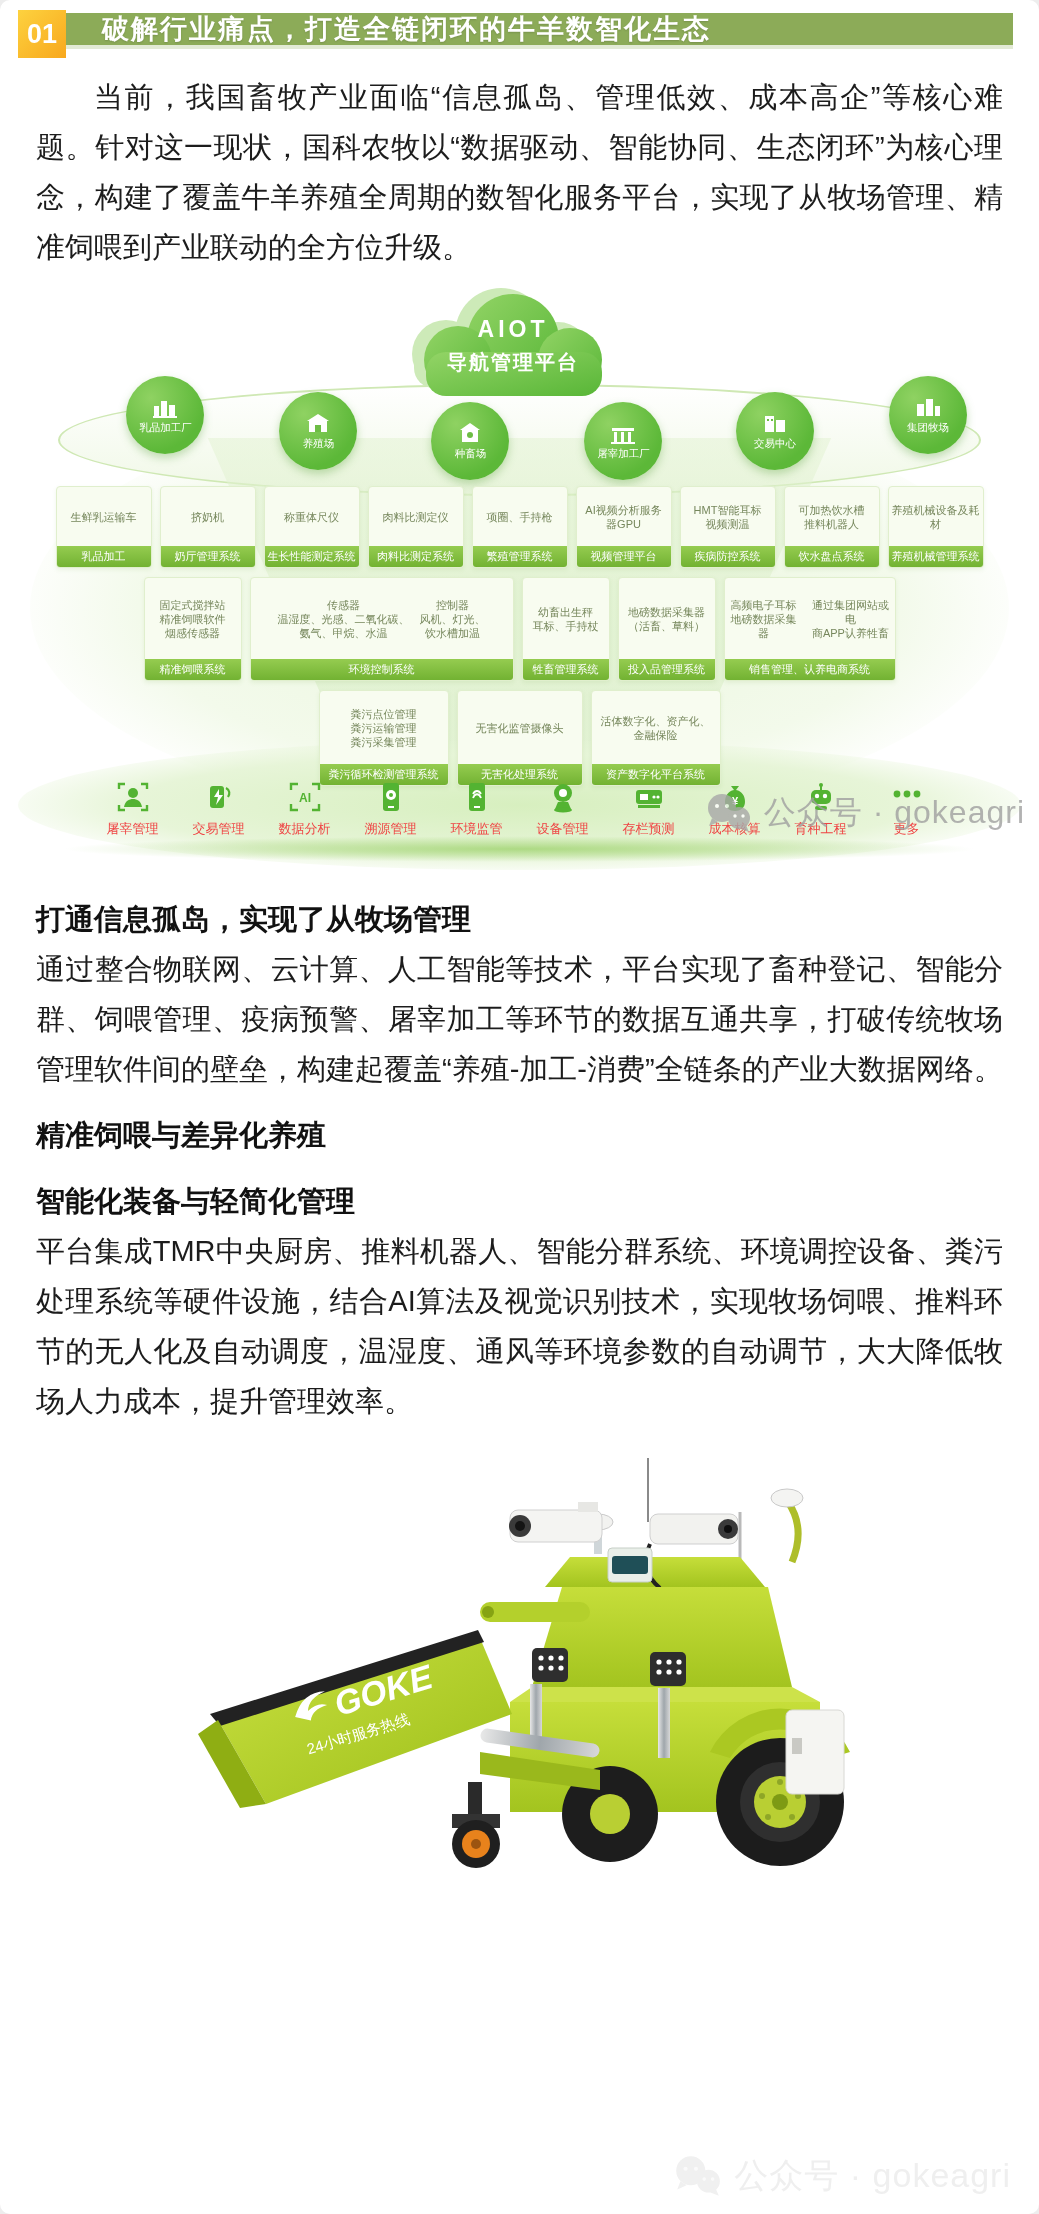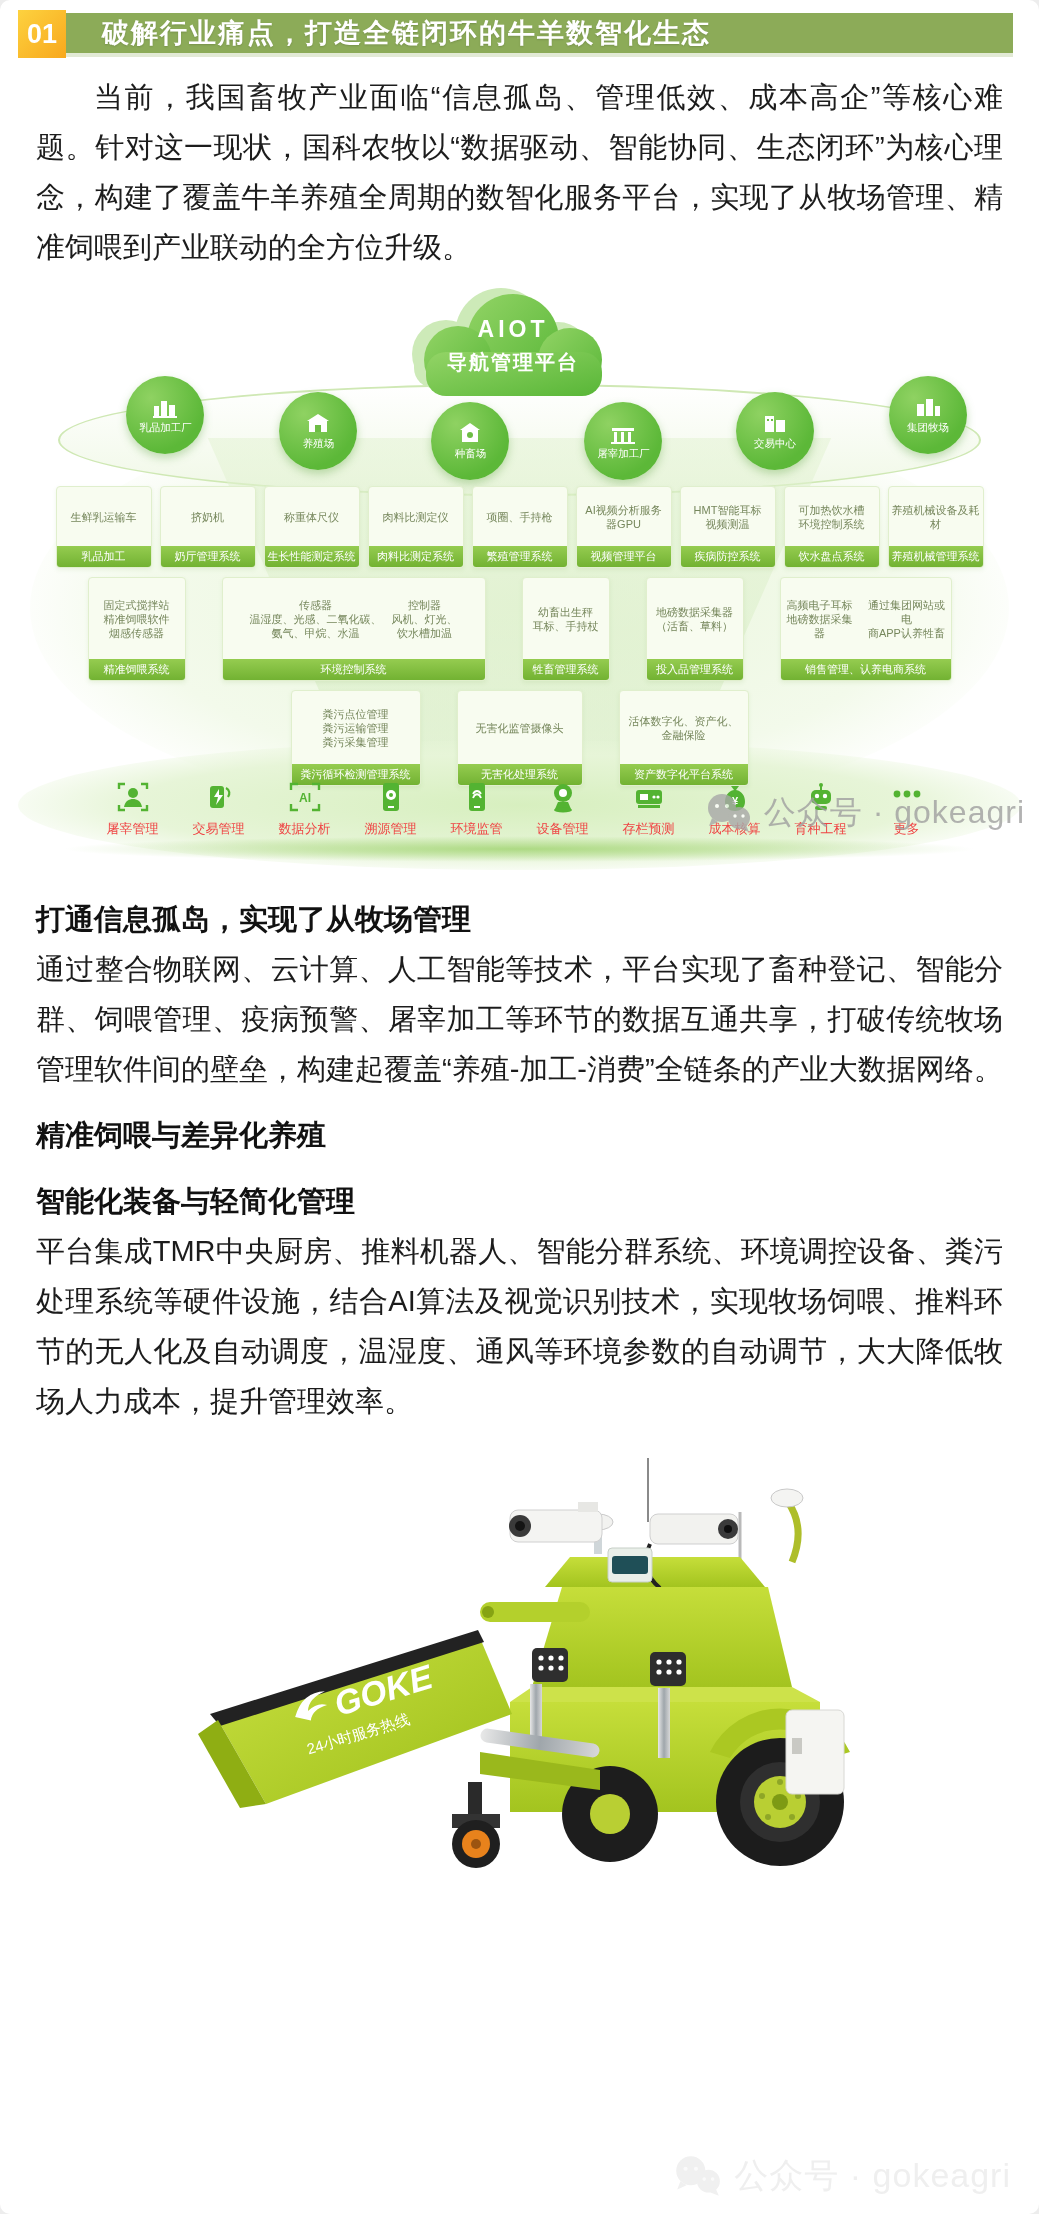--- a/index.html
+++ b/index.html
@@ -4,21 +4,21 @@
 <style>
   html,body{margin:0;padding:0;background:#ededed;}
   body{width:1039px;height:2214px;overflow:hidden;font-family:"Liberation Sans","DejaVu Sans",sans-serif;}
   .card{position:relative;width:1039px;height:2214px;background:#ffffff;border-radius:10px;overflow:hidden;}
 
   
   .sec-header{display:flex;align-items:flex-start;margin:0 0 0 18px;padding-top:10px;}
   .sec-badge{width:48px;height:48px;background:linear-gradient(135deg,#fdd23f,#f8a81d);
     color:#fff;font-size:27px;font-weight:bold;display:flex;align-items:center;justify-content:center;
     position:relative;z-index:2;flex:0 0 auto;}
-  .sec-bar{flex:1;height:40px;margin-top:3px;margin-right:26px;background:#8cab58;
+  .sec-bar{flex:1;height:32px;margin-top:3px;margin-right:26px;background:#8cab58;
     box-shadow:0 4px 0 rgba(140,171,88,.25);display:flex;align-items:center;}
   .sec-title{color:#fff;font-size:27px;font-weight:bold;letter-spacing:2px;padding-left:36px;
     text-shadow:0 1px 2px rgba(0,0,0,.15);}
 
   
   .para{margin:14px 36px 0 36px;font-size:29px;line-height:50px;color:#1c1c1c;text-align:justify;}
   .para.indent{text-indent:2em;}
   .sub-h{margin:16px 36px 0 36px;font-size:29px;line-height:50px;color:#111;font-weight:bold;}
 
   
@@ -42,21 +42,21 @@
   .cloud-text .l2{font-size:20px;letter-spacing:2px;margin-top:6px;}
 
   .node{position:absolute;width:78px;height:78px;border-radius:50%;z-index:3;
     background:radial-gradient(circle at 32% 28%,#8fd262,#5cb838 70%);
     display:flex;flex-direction:column;align-items:center;justify-content:center;
     box-shadow:0 4px 8px rgba(90,160,60,.35);}
   .node .nlabel{color:#fff;font-size:11px;margin-top:2px;white-space:nowrap;transform:scale(.95);}
 
   .rows{position:absolute;left:0;top:198px;width:1039px;z-index:4;}
   .brow{display:flex;justify-content:center;}
-  .brow + .brow{margin-top:9px;gap:28px;}
+  .brow + .brow{margin-top:9px;}
   .box{background:#f8fcf0;border:1px solid #e0efcd;border-radius:4px;margin:0 4px;
     display:flex;flex-direction:column;box-shadow:0 2px 4px rgba(120,170,80,.12);}
   .box-top{flex:1;display:flex;align-items:center;justify-content:center;text-align:center;
     font-size:11px;line-height:14px;color:#76875c;padding:4px 3px;white-space:pre-line;}
   .box-top.cols{gap:10px;}
   .box-foot{height:21px;border-radius:0 0 3px 3px;background:linear-gradient(#95cc50,#72b232);
     color:#fff;font-size:11px;display:flex;align-items:center;justify-content:center;white-space:nowrap;overflow:hidden;}
   .r1 .box{width:94px;height:80px;}
   .r2 .box{height:102px;}
   .r3 .box{height:94px;}
@@ -217,21 +217,21 @@
 器GPU</div>
             <div class="box-foot">视频管理平台</div>
           </div>
         <div class="box">
             <div class="box-top">HMT智能耳标
 视频测温</div>
             <div class="box-foot">疾病防控系统</div>
           </div>
         <div class="box">
             <div class="box-top">可加热饮水槽
-环境控制系统</div>
+推料机器人</div>
             <div class="box-foot">饮水盘点系统</div>
           </div>
         <div class="box">
             <div class="box-top">养殖机械设备及耗材</div>
             <div class="box-foot">养殖机械管理系统</div>
           </div>
       </div>
       <div class="brow r2">
         <div class="box w-s1">
             <div class="box-top">固定式搅拌站

